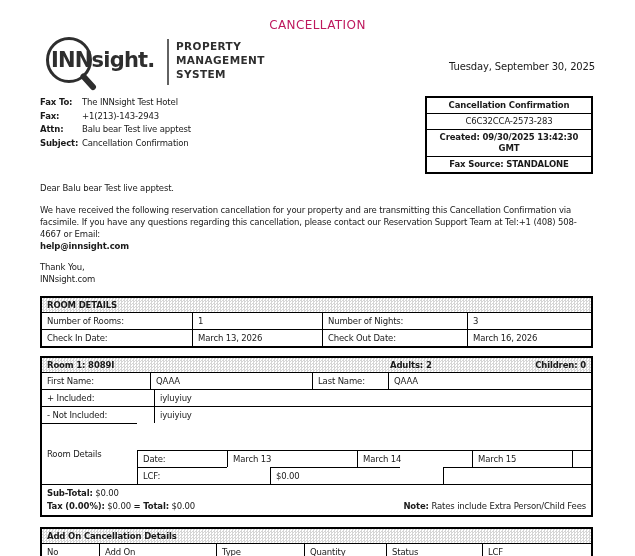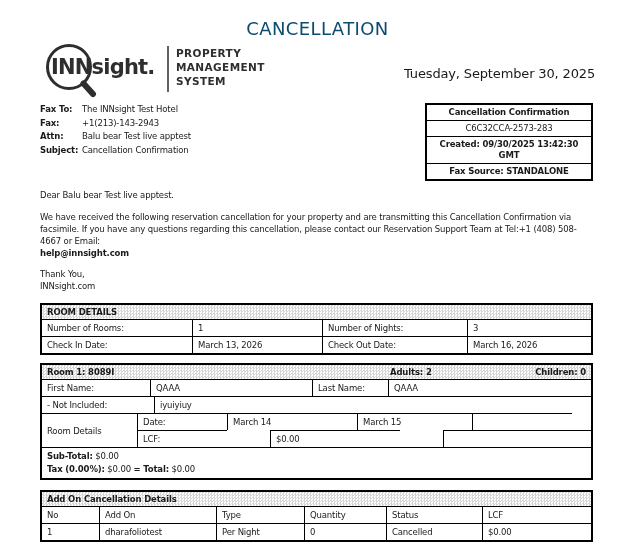--- a/index.html
+++ b/index.html
@@ -1,22 +1,22 @@
 <!DOCTYPE html>
 <html><head>
 <meta charset="utf-8">
 <style>
   * { margin:0; padding:0; box-sizing:border-box; }
   html,body { width:635px; height:556px; background:#fff; overflow:hidden; }
   body { font-family:"DejaVu Sans", sans-serif; font-size:8.5px; color:#1a1a1a; letter-spacing:-0.15px; }
 
-  .title { text-align:center; margin-top:18px; font-size:18px; letter-spacing:0.4px; color:#0c4a6e; }
+  .title { text-align:center; margin-top:18px; font-size:12px; letter-spacing:0.4px; color:#be185d; }
 
   .hdr { display:flex; justify-content:space-between; align-items:center; padding:4px 40px 0 36px; height:58px; }
-  .hdr-date { font-size:13px; padding-top:6px;margin-left:36px; }
+  .hdr-date { font-size:10px; padding-top:6px;margin-left:36px; }
 
   .info-row { display:flex; justify-content:space-between; align-items:flex-start; padding:6px 42px 0 40px; }
   .fax-block { line-height:13.5px; }
   .fax-line { display:flex; }
   .fax-label { font-weight:bold; width:42px; }
   .conf-box { width:168px; border:2px solid #000; text-align:center; }
   .conf-box > div { padding:2px 2px; line-height:11px; }
   .conf-box > div + div { border-top:1px solid #000; }
   .b { font-weight:bold; }
 
@@ -37,21 +37,21 @@
 
   .tbl-room1 { margin-top:8px; }
   .r1-head { display:flex; }
   .r1-head .t1 { width:55%; }
   .r1-head .t2 { width:25%; text-align:center; }
   .r1-head .t3 { flex:1; text-align:right; }
   .g-name { display:grid; grid-template-columns:108px 162px 76px 1fr; }
   .g-inc  { display:grid; grid-template-columns:112px 1fr; }
   .g-rd   { display:grid; grid-template-columns:95px 1fr; }
   .rd-label-cell { display:flex; align-items:center; padding:0 5px; border-top:1px solid #000; }
-  .g-dates { display:grid; grid-template-columns:90px 130px 115px 100px 1fr; }
+  .g-dates { display:grid; grid-template-columns:90px 130px 115px 100px 1fr;margin-top:27px; }
   .g-lcf   { display:grid; grid-template-columns:90px 130px 1fr;gap:43px; }
   .totals { display:flex; justify-content:space-between; align-items:flex-end; border-top:1px solid #000; padding:2px 5px 3px; line-height:12.5px;gap:28px; }
 
   .tbl-addons { margin-top:10px; }
   .g-addon { display:grid; grid-template-columns:57px 117px 88px 82px 96px 1fr; }
 
   svg text { font-family:"DejaVu Sans", sans-serif; }
 </style>
 </head>
 <body>
@@ -132,28 +132,33 @@
       <span class="t2">Adults: 2</span>
       <span class="t3">Children: 0</span>
     </div>
     <div class="g-name">
       <div class="cell ct">First Name:</div>
       <div class="cell ct cl">QAAA</div>
       <div class="cell ct cl">Last Name:</div>
       <div class="cell ct cl">QAAA</div>
     </div>
     <div class="g-inc">
+      <div class="cell ct">+ Included:</div>
+      <div class="cell ct cl">iyluyiuy</div>
+    </div>
+    <div class="g-inc">
       <div class="cell ct">- Not Included:</div>
       <div class="cell ct cl">iyuiyiuy</div>
     </div>
     <div class="g-rd">
       <div class="rd-label-cell">Room Details</div>
       <div>
         <div class="g-dates">
           <div class="cell ct cl">Date:</div>
+          <div class="cell ct cl">March 13</div>
           <div class="cell ct cl">March 14</div>
           <div class="cell ct cl">March 15</div>
           <div class="cell ct cl"></div>
         </div>
         <div class="g-lcf">
           <div class="cell ct cl">LCF:</div>
           <div class="cell ct cl">$0.00</div>
           <div class="cell ct cl"></div>
         </div>
       </div>
@@ -163,20 +168,24 @@
         <div>
           <span class="b">Sub-Total:</span>
           <span>$0.00</span>
         </div>
         <div>
           <span class="b">Tax (0.00%):</span>
           <span>$0.00</span>
           <span class="b">= Total:</span>
           <span>$0.00</span>
         </div>
+      </div>
+      <div>
+        <span class="b">Note:</span>
+        <span>Rates include Extra Person/Child Fees</span>
       </div>
     </div>
   </div>
 
   <div class="tbl tbl-addons">
     <div class="hatchbar">Add On Cancellation Details</div>
     <div class="g-addon">
       <div class="cell ct">No</div>
       <div class="cell ct cl">Add On</div>
       <div class="cell ct cl">Type</div>

